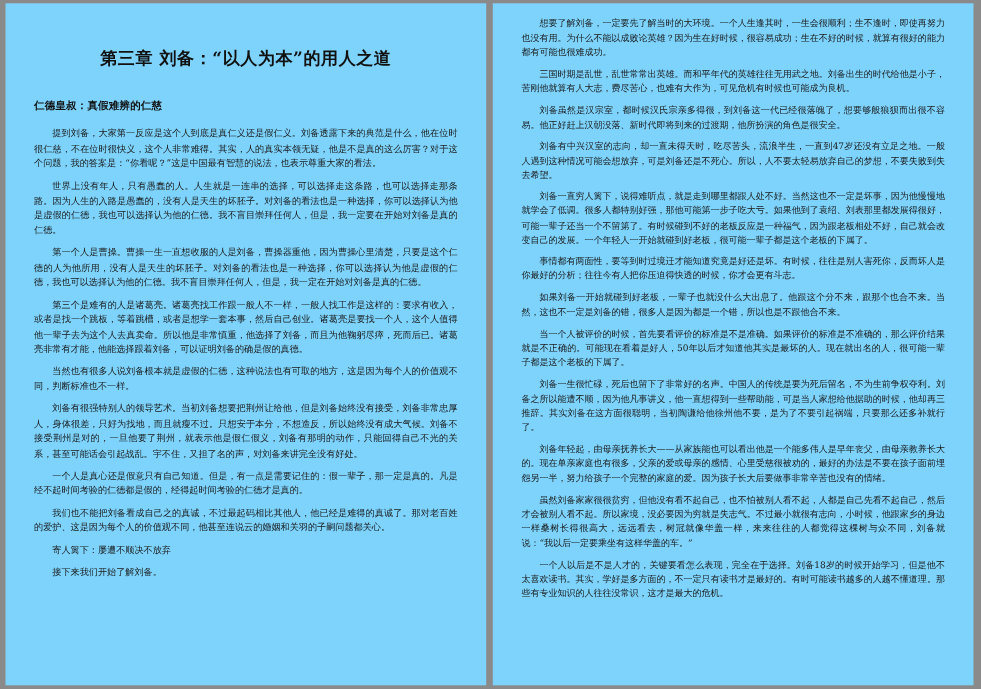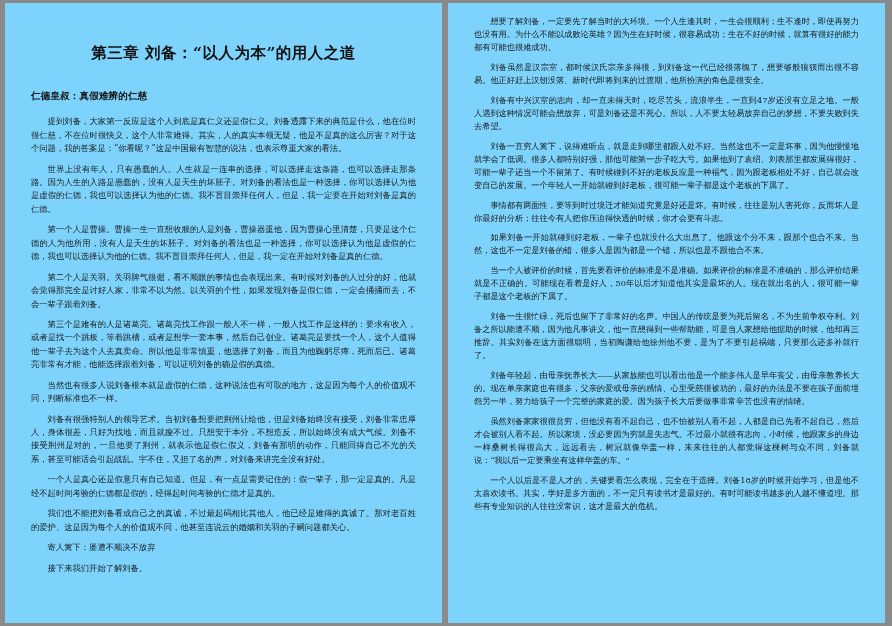--- a/index.html
+++ b/index.html
@@ -80,34 +80,34 @@
 
 <div class="spread">
 
   <div class="page page-left">
     <div class="chapter-title">第三章 刘备：“以人为本”的用人之道</div>
     <div class="section-head">仁德皇叔：真假难辨的仁慈</div>
 
     <p class="body">提到刘备，大家第一反应是这个人到底是真仁义还是假仁义。刘备透露下来的典范是什么，他在位时很仁慈，不在位时很快义，这个人非常难得。其实，人的真实本领无疑，他是不是真的这么厉害？对于这个问题，我的答案是：“你看呢？”这是中国最有智慧的说法，也表示尊重大家的看法。</p>
     <p class="body">世界上没有年人，只有愚蠢的人。人生就是一连串的选择，可以选择走这条路，也可以选择走那条路。因为人生的入路是愚蠢的，没有人是天生的坏胚子。对刘备的看法也是一种选择，你可以选择认为他是虚假的仁德，我也可以选择认为他的仁德。我不盲目崇拜任何人，但是，我一定要在开始对刘备是真的仁德。</p>
     <p class="body">第一个人是曹操。曹操一生一直想收服的人是刘备，曹操器重他，因为曹操心里清楚，只要是这个仁德的人为他所用，没有人是天生的坏胚子。对刘备的看法也是一种选择，你可以选择认为他是虚假的仁德，我也可以选择认为他的仁德。我不盲目崇拜任何人，但是，我一定在开始对刘备是真的仁德。</p>
-    <p class="body">第二个人是关羽。关羽脾气很倔，看不顺眼的事情也会表现出来。有时候对刘备的人过分的好，他就会觉得那完全是讨好人家，非常不以为然。以关羽的个性，如果发现刘备是假仁德，一定会捅捅而去，不会一辈子跟着刘备。</p>
     <p class="body">第三个是难有的人是诸葛亮。诸葛亮找工作跟一般人不一样，一般人找工作是这样的：要求有收入，或者是找一个跳板，等着跳槽，或者是想学一套本事，然后自己创业。诸葛亮是要找一个人，这个人值得他一辈子去为这个人去真卖命。所以他是非常慎重，他选择了刘备，而且为他鞠躬尽瘁，死而后已。诸葛亮非常有才能，他能选择跟着刘备，可以证明刘备的确是假的真德。</p>
     <p class="body">当然也有很多人说刘备根本就是虚假的仁德，这种说法也有可取的地方，这是因为每个人的价值观不同，判断标准也不一样。</p>
     <p class="body">刘备有很强特别人的领导艺术。当初刘备想要把荆州让给他，但是刘备始终没有接受，刘备非常忠厚人，身体很差，只好为找地，而且就瘦不过。只想安于本分，不想造反，所以始终没有成大气候。刘备不接受荆州是对的，一旦他要了荆州，就表示他是假仁假义，刘备有那明的动作，只能回得自己不光的关系，甚至可能话会引起战乱。宇不住，又担了名的声，对刘备来讲完全没有好处。</p>
     <p class="body">一个人是真心还是假意只有自己知道。但是，有一点是需要记住的：假一辈子，那一定是真的。凡是经不起时间考验的仁德都是假的，经得起时间考验的仁德才是真的。</p>
     <p class="body">我们也不能把刘备看成自己之的真诚，不过最起码相比其他人，他已经是难得的真诚了。那对老百姓的爱护、这是因为每个人的价值观不同，他甚至连说云的婚姻和关羽的子嗣问题都关心。</p>
     <p class="body">寄人篱下：屡遭不顺决不放弃</p>
     <p class="body">接下来我们开始了解刘备。</p>
   </div>
 
   <div class="gutter"></div>
 
   <div class="page page-right">
     <p class="body">想要了解刘备，一定要先了解当时的大环境。一个人生逢其时，一生会很顺利；生不逢时，即使再努力也没有用。为什么不能以成败论英雄？因为生在好时候，很容易成功；生在不好的时候，就算有很好的能力都有可能也很难成功。</p>
+    <p class="body">三国时期是乱世，乱世常常出英雄。而和平年代的英雄往往无用武之地。刘备出生的时代给他是小子，苦刚他就算有人大志，费尽苦心，也难有大作为，可见危机有时候也可能成为良机。</p>
     <p class="body">刘备虽然是汉宗室，都时候汉氏宗亲多得很，到刘备这一代已经很落魄了，想要够般狼狈而出很不容易。他正好赶上汉朝没落、新时代即将到来的过渡期，他所扮演的角色是很安全。</p>
     <p class="body">刘备有中兴汉室的志向，却一直未得天时，吃尽苦头，流浪半生，一直到47岁还没有立足之地。一般人遇到这种情况可能会想放弃，可是刘备还是不死心。所以，人不要太轻易放弃自己的梦想，不要失败到失去希望。</p>
     <p class="body">刘备一直穷人篱下，说得难听点，就是走到哪里都跟人处不好。当然这也不一定是坏事，因为他慢慢地就学会了低调。很多人都特别好强，那他可能第一步子吃大亏。如果他到了袁绍、刘表那里都发展得很好，可能一辈子还当一个不留第了。有时候碰到不好的老板反应是一种福气，因为跟老板相处不好，自己就会改变自己的发展。一个年轻人一开始就碰到好老板，很可能一辈子都是这个老板的下属了。</p>
     <p class="body">事情都有两面性，要等到时过境迁才能知道究竟是好还是坏。有时候，往往是别人害死你，反而坏人是你最好的分析；往往今有人把你压迫得快透的时候，你才会更有斗志。</p>
     <p class="body">如果刘备一开始就碰到好老板，一辈子也就没什么大出息了。他跟这个分不来，跟那个也合不来。当然，这也不一定是刘备的错，很多人是因为都是一个错，所以也是不跟他合不来。</p>
     <p class="body">当一个人被评价的时候，首先要看评价的标准是不是准确。如果评价的标准是不准确的，那么评价结果就是不正确的。可能现在看着是好人，50年以后才知道他其实是最坏的人。现在就出名的人，很可能一辈子都是这个老板的下属了。</p>
     <p class="body">刘备一生很忙碌，死后也留下了非常好的名声。中国人的传统是要为死后留名，不为生前争权夺利。刘备之所以能遭不顺，因为他凡事讲义，他一直想得到一些帮助能，可是当人家想给他据助的时候，他却再三推辞。其实刘备在这方面很聪明，当初陶谦给他徐州他不要，是为了不要引起祸端，只要那么还多补就行了。</p>
     <p class="body">刘备年轻起，由母亲抚养长大——从家族能也可以看出他是一个能多伟人是早年丧父，由母亲教养长大的。现在单亲家庭也有很多，父亲的爱或母亲的感情、心里受慈很被劝的，最好的办法是不要在孩子面前埋怨另一半，努力给孩子一个完整的家庭的爱。因为孩子长大后要做事非常辛苦也没有的情绪。</p>
     <p class="body">虽然刘备家家很很贫穷，但他没有看不起自己，也不怕被别人看不起，人都是自己先看不起自己，然后才会被别人看不起。所以家境，没必要因为穷就是失志气。不过最小就很有志向，小时候，他跟家乡的身边一样桑树长得很高大，远远看去，树冠就像华盖一样，来来往往的人都觉得这棵树与众不同，刘备就说：“我以后一定要乘坐有这样华盖的车。”</p>
     <p class="body">一个人以后是不是人才的，关键要看怎么表现，完全在于选择。刘备18岁的时候开始学习，但是他不太喜欢读书。其实，学好是多方面的，不一定只有读书才是最好的。有时可能读书越多的人越不懂道理。那些有专业知识的人往往没常识，这才是最大的危机。</p>

